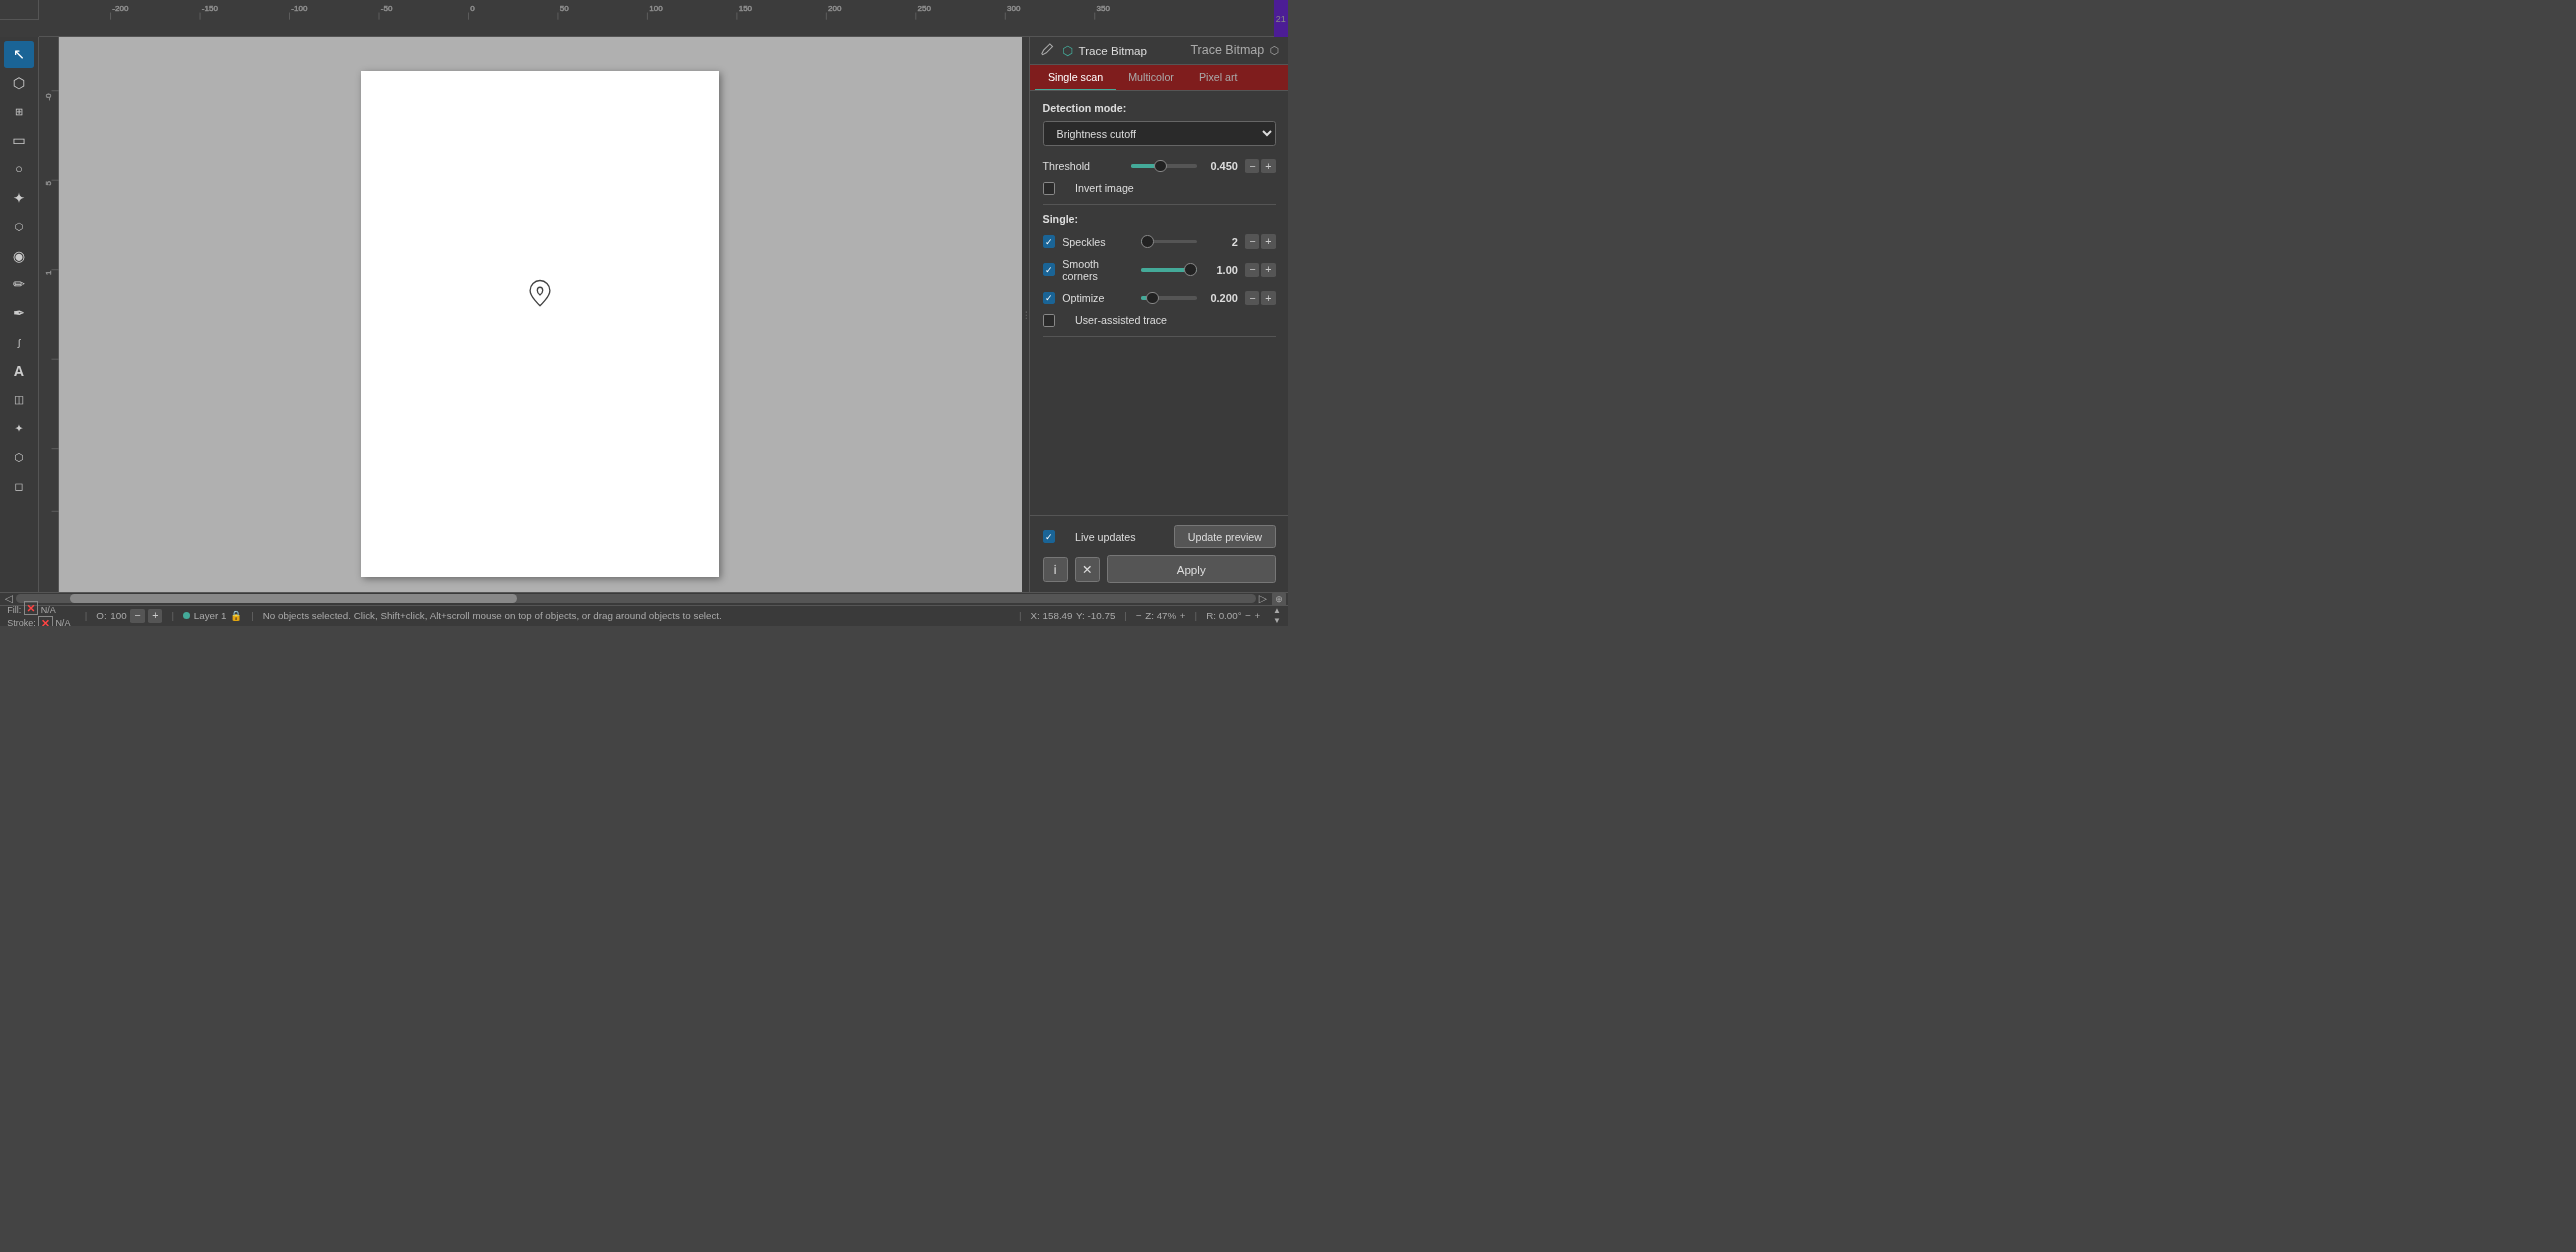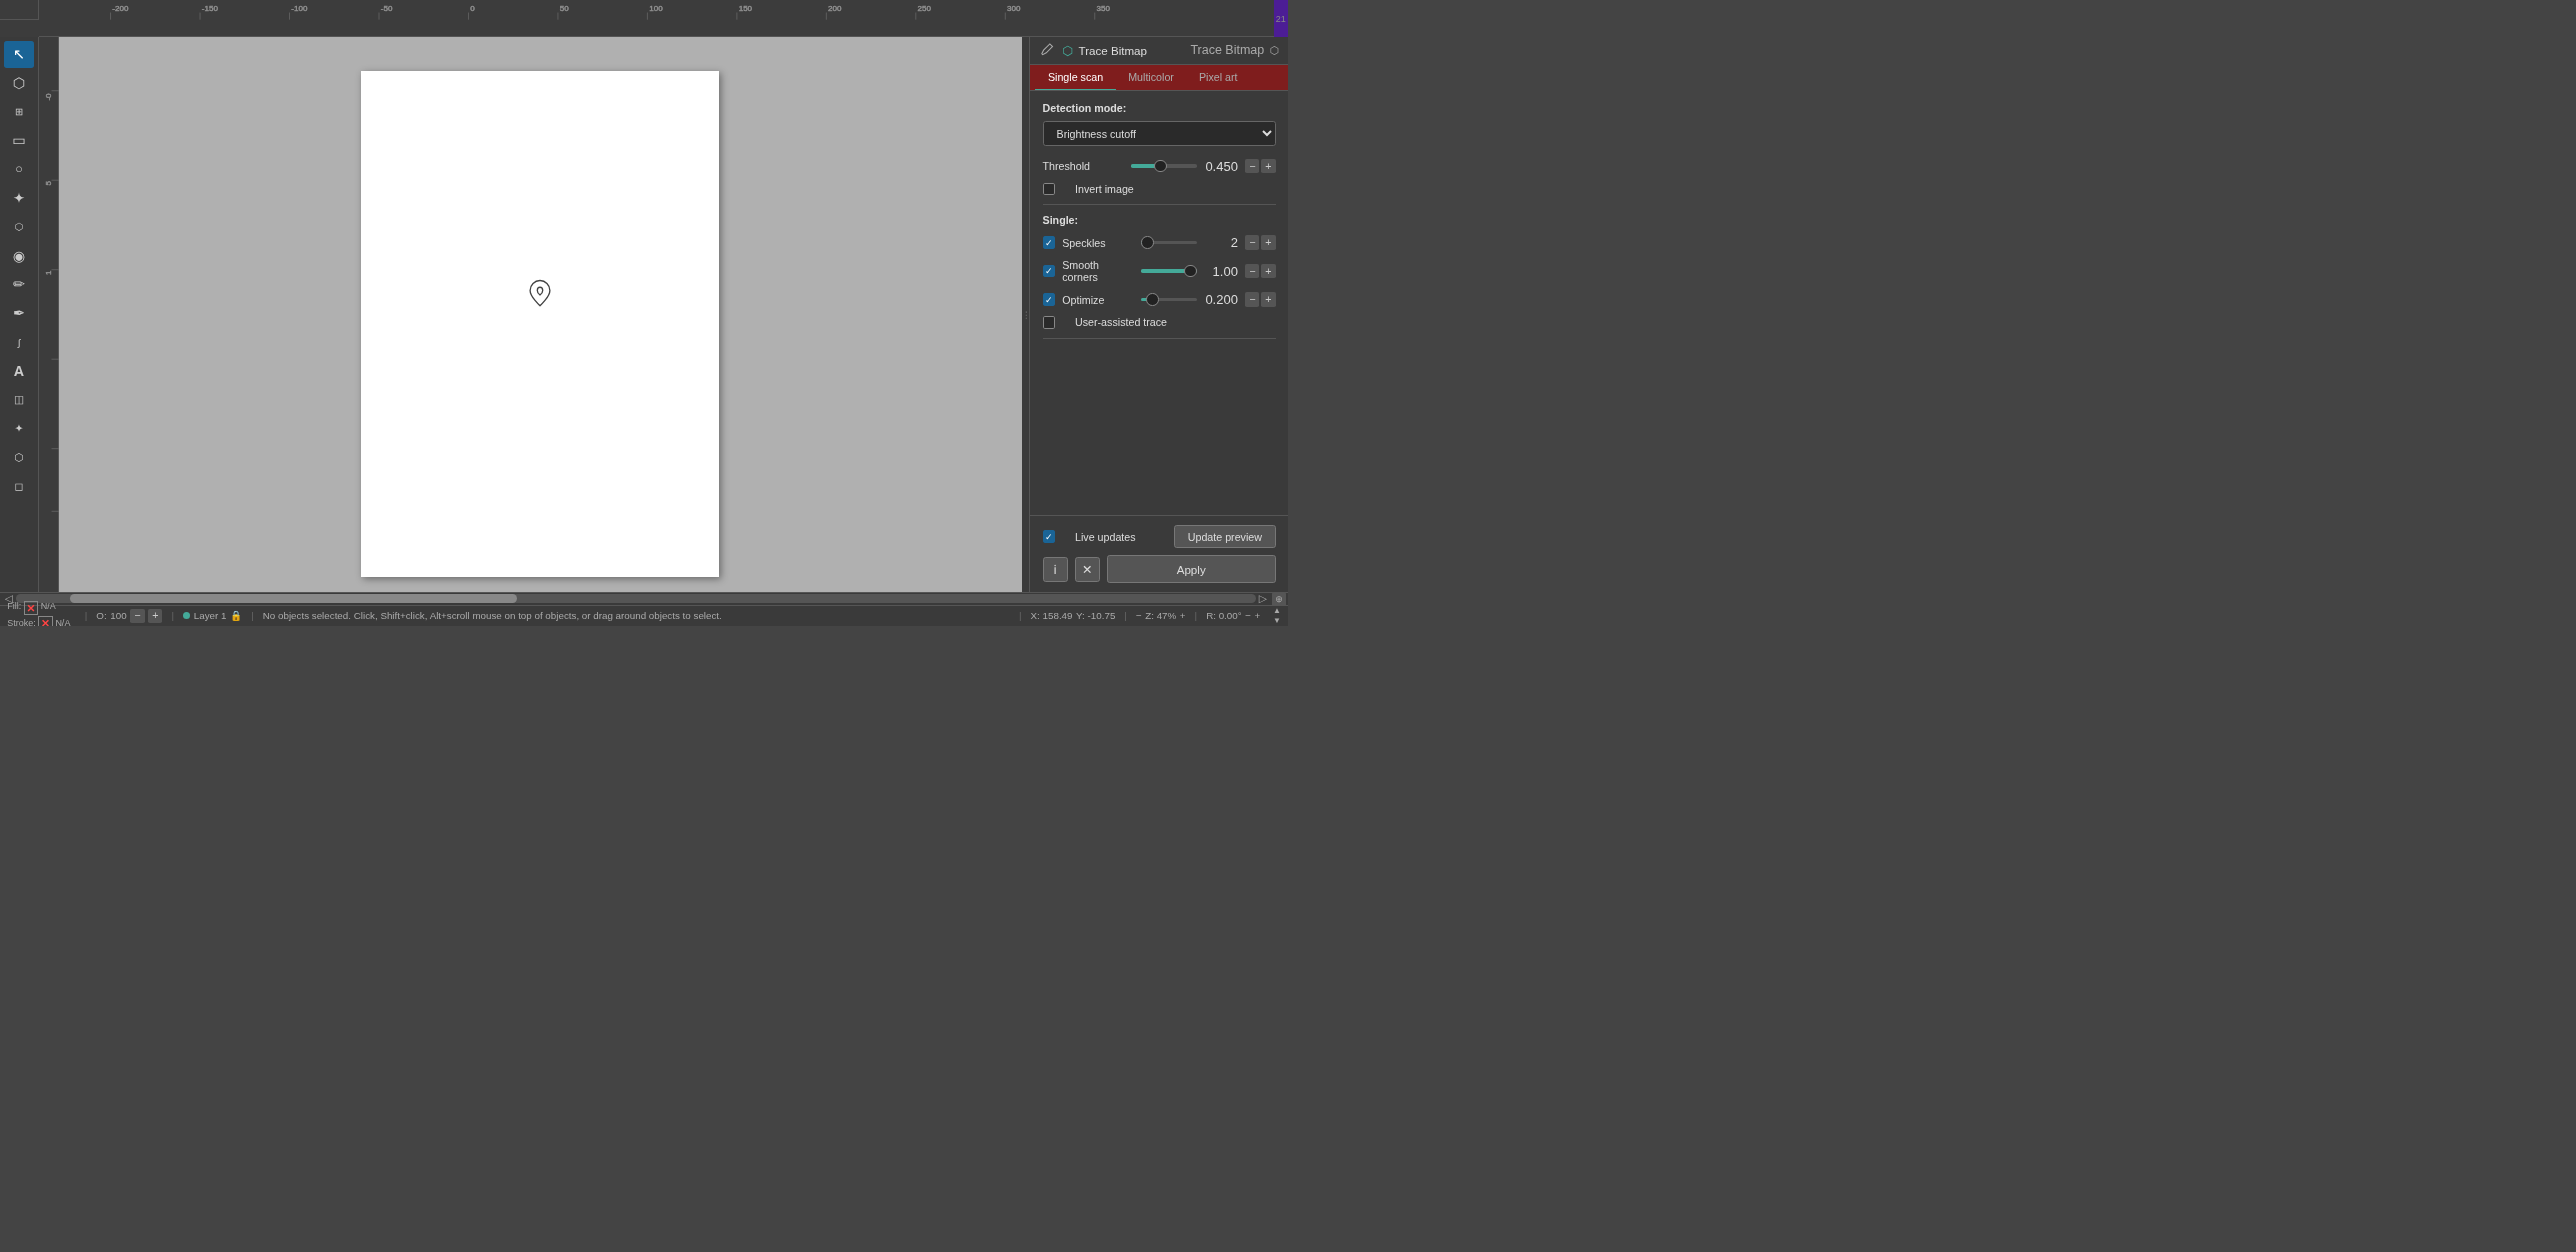--- a/index.html
+++ b/index.html
@@ -277,24 +277,25 @@
       width: 12.5px;
       height: 12.5px;
       background: #222;
       border: 1.8px solid #888;
       border-radius: 50%;
       position: absolute;
       top: -4.5px;
       cursor: pointer;
     }
     .slider-value {
-      font-size: 13px;
+      font-size: 11px;
       color: #ddd;
       width: 34px;
       text-align: right;
+      font-weight: bold;
     }
     .slider-stepper {
       display: flex;
       gap: 1.8px;
     }
     .step-btn {
       width: 14.3px;
       height: 14.3px;
       background: #555;
       border: none;
@@ -735,21 +736,21 @@
   <div class="scroll-icon">▷</div>
   <div style="width:14.3px; height:14.3px; background:#555; border-radius:1.8px; display:flex; align-items:center; justify-content:center; margin-left:1.8px;">
     <span style="font-size:9px; color:#aaa;">⊕</span>
   </div>
 </div>
 
 <div class="status-bar">
 
   <div class="fill-stroke-area">
     <div style="display:flex; flex-direction:column; gap:0.9px;">
-      <div style="display:flex; align-items:flex-start; gap:2.7px;">
+      <div style="display:flex; align-items:flex-end; gap:2.7px;">
         <span style="font-size:9px;">Fill:</span>
         <div class="fill-box">
             <div class="fill-x">✕</div>
           </div>
         <span style="font-size:9px;">N/A</span>
       </div>
       <div style="display:flex; align-items:center; gap:2.7px;">
         <span style="font-size:9px;">Stroke:</span>
         <div class="fill-box">
             <div class="fill-x">✕</div>

